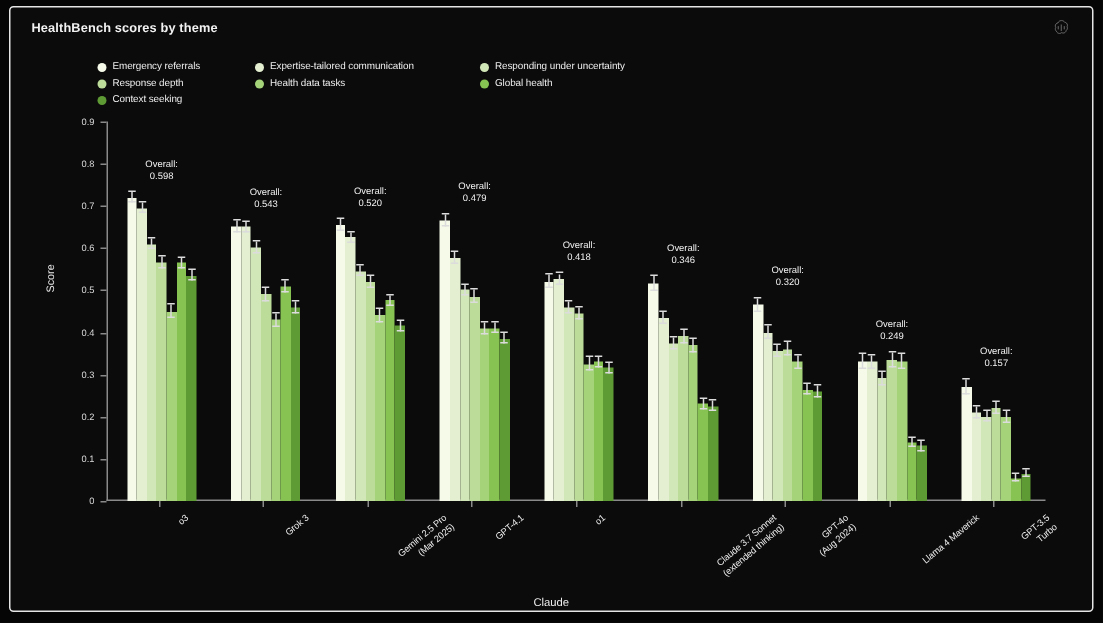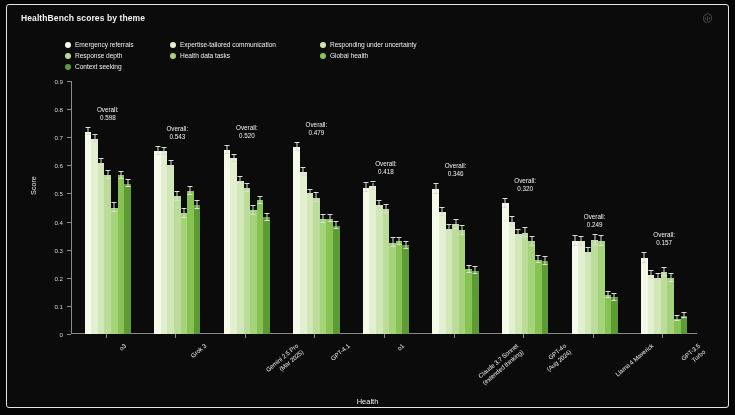--- a/index.html
+++ b/index.html
@@ -668,16 +668,16 @@
             </div>
           </div>
           <div class="xtick" style="left: 591.222px;"></div>
           <div class="xlab" style="left: 601.222px; top: 261px;">GPT-3.5 Turbo</div>
           <div class="overall" style="left: 570.222px; top: 150.321px;">Overall:
 0.157</div>
         </div>
     </div>
 
     <div class="y-axis-title">Score</div>
-    <div class="x-axis-title">Health</div>
+    <div class="x-axis-title">Claude</div>
 
   </div>
 </div>
 
 </body></html>

